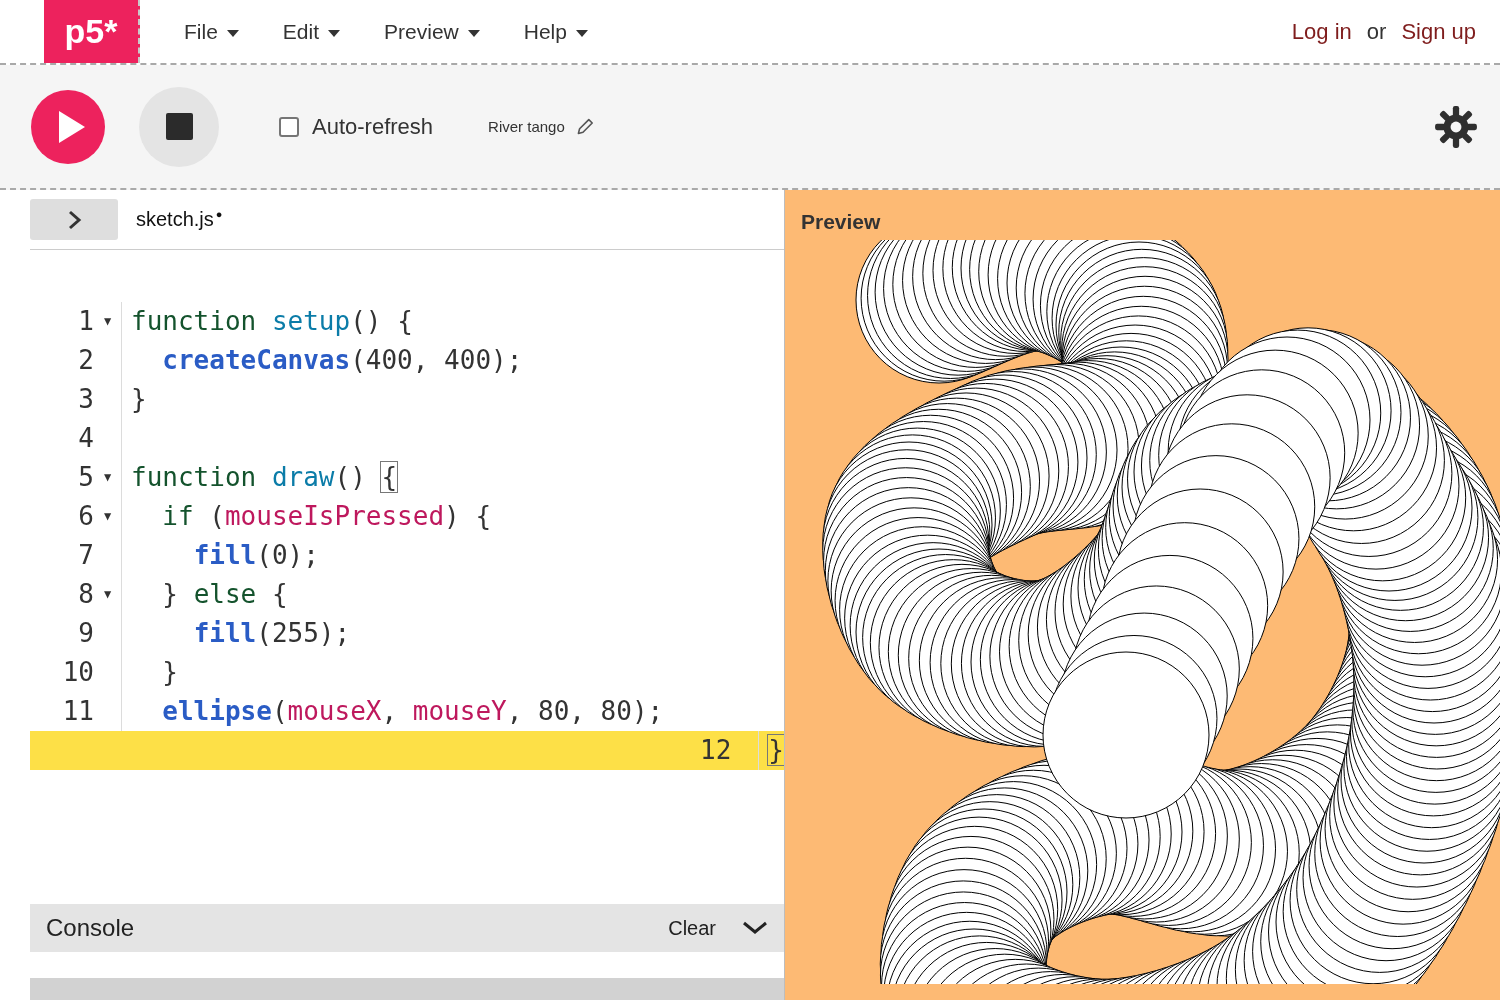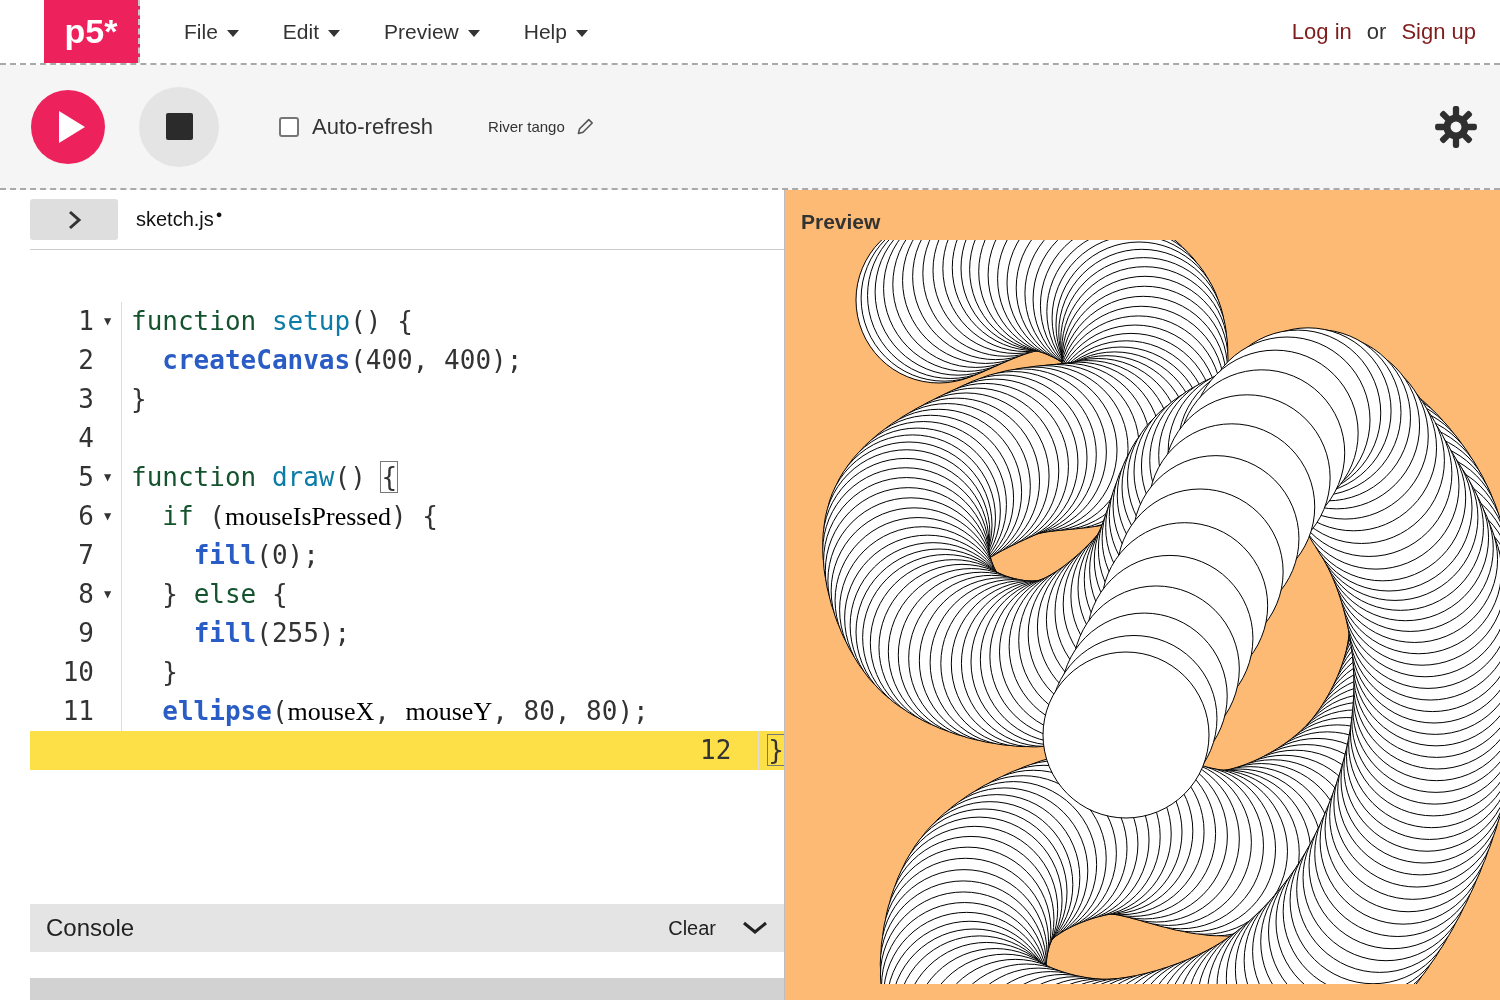--- a/index.html
+++ b/index.html
@@ -49,21 +49,21 @@
     font-size:26px; overflow:hidden; cursor:text; }
   .cm-line { display:flex; height:39px; line-height:39px; }
   .cm-line.active { background:#fde047;justify-content:flex-end; }
   .ln { width:64px; text-align:right; color:#333; flex:none; }
   .fold { width:28px; flex:none; text-align:center; font-size:12px; color:#333;
     border-right:1px solid #dcdcdc; line-height:39px; cursor:pointer; }
   .code { white-space:pre; padding-left:9px; color:#333; }
   .tok-kw  { color:#14532d;text-align:center; }
   .tok-def { color:#0b7ca8; }
   .tok-fn  { color:#2a5cc5; font-weight:bold; }
-  .tok-var { color:#000000;font-family:Liberation Serif, serif; }
+  .tok-var { color:#be185d; }
   .tok-pl  { color:#333; }
   .tok-box { box-shadow:0 0 0 1px #777; }
 
   
   .console-header { height:48px; background:#e4e4e4; display:flex; align-items:center; padding:0 16px; }
   .console-title { font-size:24px; color:#222; }
   .clear-btn { margin-left:auto; font-size:20px; color:#222; background:none; border:none;
     font-family:inherit; margin-right:26px; cursor:pointer; }
   .console-body { height:26px; background:#fff; }
   .bottom-strip { height:22px; background:#d2d2d2; }

